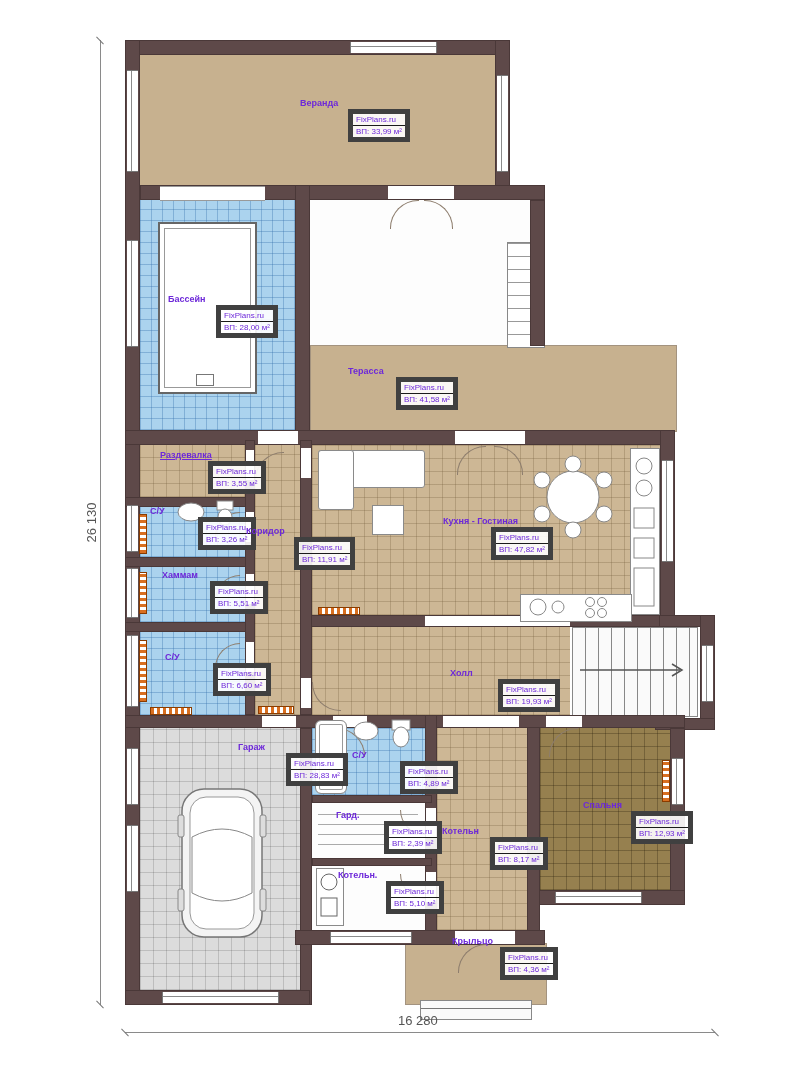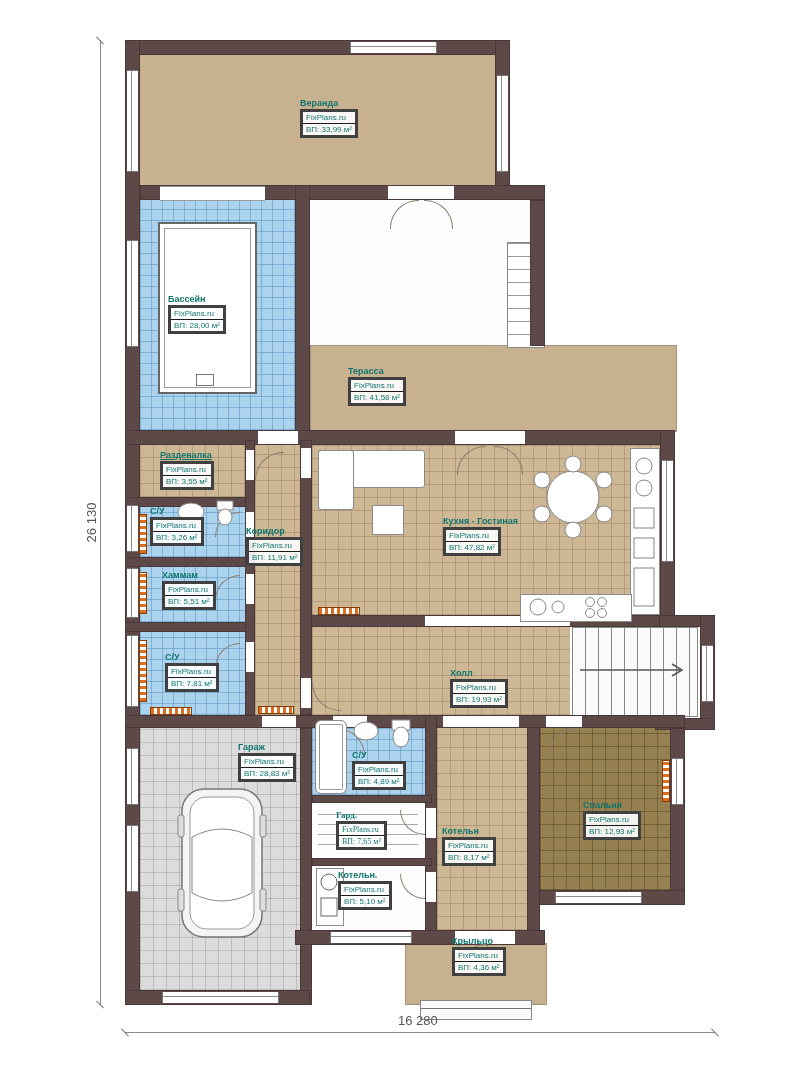--- a/index.html
+++ b/index.html
@@ -35,23 +35,23 @@
   .radiator.v{background:repeating-linear-gradient(0deg,#d96f20 0 3px,#ffffff 3px 6px);}
   .radiator.h{background:repeating-linear-gradient(90deg,#d96f20 0 3px,#ffffff 3px 6px);}
   .furn{position:absolute;background:#fff;border:1px solid #8a8a8a;}
   .steps-v{position:absolute;background:#fafafa;border:1px solid #888;
     background-image:repeating-linear-gradient(90deg,transparent 0 12px,#888 12px 13px);}
   .steps-h{position:absolute;background:#fafafa;
     background-image:repeating-linear-gradient(0deg,transparent 0 10px,#777 10px 11px);}
   .ladder{position:absolute;border:1px solid #888;background:repeating-linear-gradient(0deg,transparent 0 12px,#999 12px 13px);}
   .shelf{position:absolute;background:repeating-linear-gradient(0deg,transparent 0 9px,#aaa 9px 10px);}
   
-  .rlabel{position:absolute;color:#0f766e;z-index:30;}
+  .rlabel{position:absolute;color:#6d28d9;z-index:30;}
   .rname{font-weight:bold;font-size:9px;line-height:11px;white-space:nowrap;}
-  .rbox{display:inline-block;border:3px solid #404040;background:rgba(255,255,255,.9);}
+  .rbox{display:inline-block;border:5px solid #404040;background:rgba(255,255,255,.9);margin-left:48px;}
   .rrow{font-size:8px;line-height:11px;padding:0 3px;white-space:nowrap;border-bottom:1px solid #1a1a1a;}
   .rrow:last-child{border-bottom:none;}
   
   .dim-line{position:absolute;background:#8a8a8a;}
   .dim-text{position:absolute;color:#555;font-size:13px;white-space:nowrap;}
   .dim-text.rot{transform:rotate(-90deg);transform-origin:center;}
   .tick{position:absolute;width:10px;height:1px;background:#777;transform:rotate(45deg);}
 </style>
 </head>
 <body>
@@ -293,21 +293,21 @@
     <div class="rbox">
       <div class="rrow">FixPlans.ru</div>
       <div class="rrow">ВП: 5,51 м²</div>
     </div>
   </div>
 
   <div class="rlabel" style="left:165px;top:652px;">
     <div class="rname">С/У</div>
     <div class="rbox">
       <div class="rrow">FixPlans.ru</div>
-      <div class="rrow">ВП: 7,81 м²</div>
+      <div class="rrow">ВП: 6,60 м²</div>
     </div>
   </div>
 
   <div class="rlabel" style="left:443px;top:516px;">
     <div class="rname">Кухня - Гостиная</div>
     <div class="rbox">
       <div class="rrow">FixPlans.ru</div>
       <div class="rrow">ВП:  47,82 м²</div>
     </div>
   </div>
@@ -329,25 +329,25 @@
   </div>
 
   <div class="rlabel" style="left:352px;top:750px;">
     <div class="rname">С/У</div>
     <div class="rbox">
       <div class="rrow">FixPlans.ru</div>
       <div class="rrow">ВП: 4,89 м²</div>
     </div>
   </div>
 
-  <div class="rlabel" style="left:336px;top:810px;font-family:Liberation Serif, serif;">
+  <div class="rlabel" style="left:336px;top:810px;">
     <div class="rname">Гард.</div>
     <div class="rbox">
       <div class="rrow">FixPlans.ru</div>
-      <div class="rrow">ВП: 7,65 м²</div>
+      <div class="rrow">ВП: 2,39 м²</div>
     </div>
   </div>
 
   <div class="rlabel" style="left:338px;top:870px;">
     <div class="rname">Котельн.</div>
     <div class="rbox">
       <div class="rrow">FixPlans.ru</div>
       <div class="rrow">ВП: 5,10 м²</div>
     </div>
   </div>

